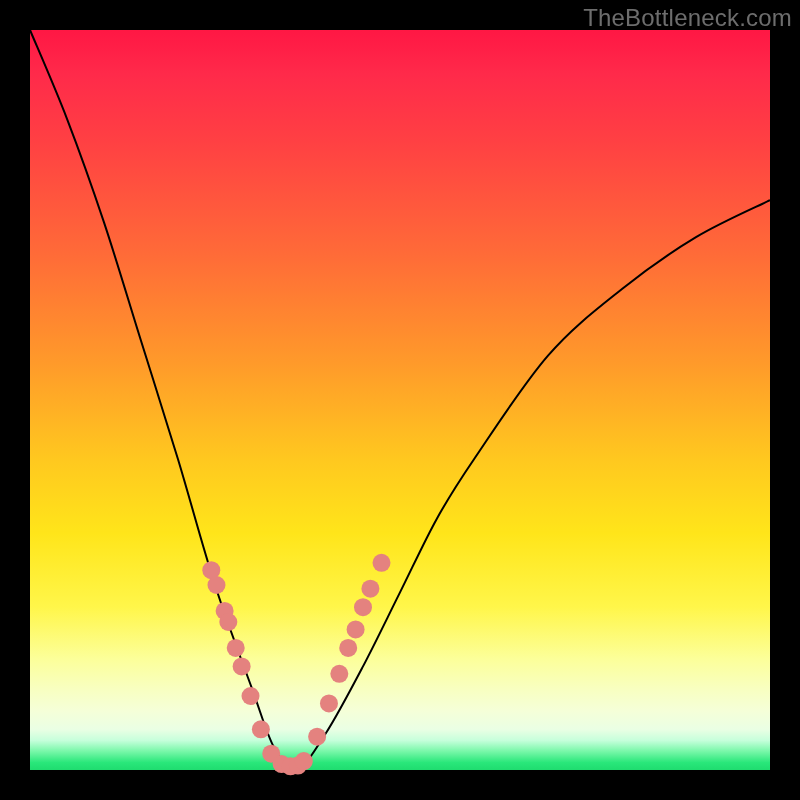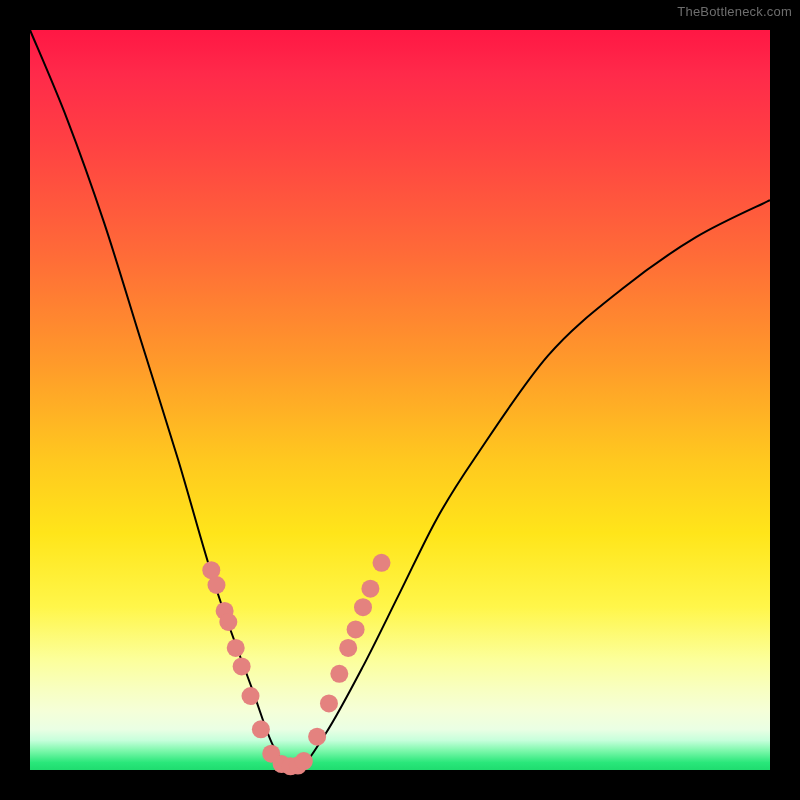--- a/index.html
+++ b/index.html
@@ -60,21 +60,21 @@
   }
   .curve circle.dot {
     fill: #e4827f;
     stroke: none;
   }
   .watermark {
     position: absolute;
     top: 4px;
     right: 8px;
     color: #6d6d6d;
-    font-size: 13px;
+    font-size: 24px;
     font-weight: 500;
     letter-spacing: 0.2px;
   }
 </style>
 </head>
 <body>
 
 <div class="frame">
   <div class="plot-area"></div>
 

